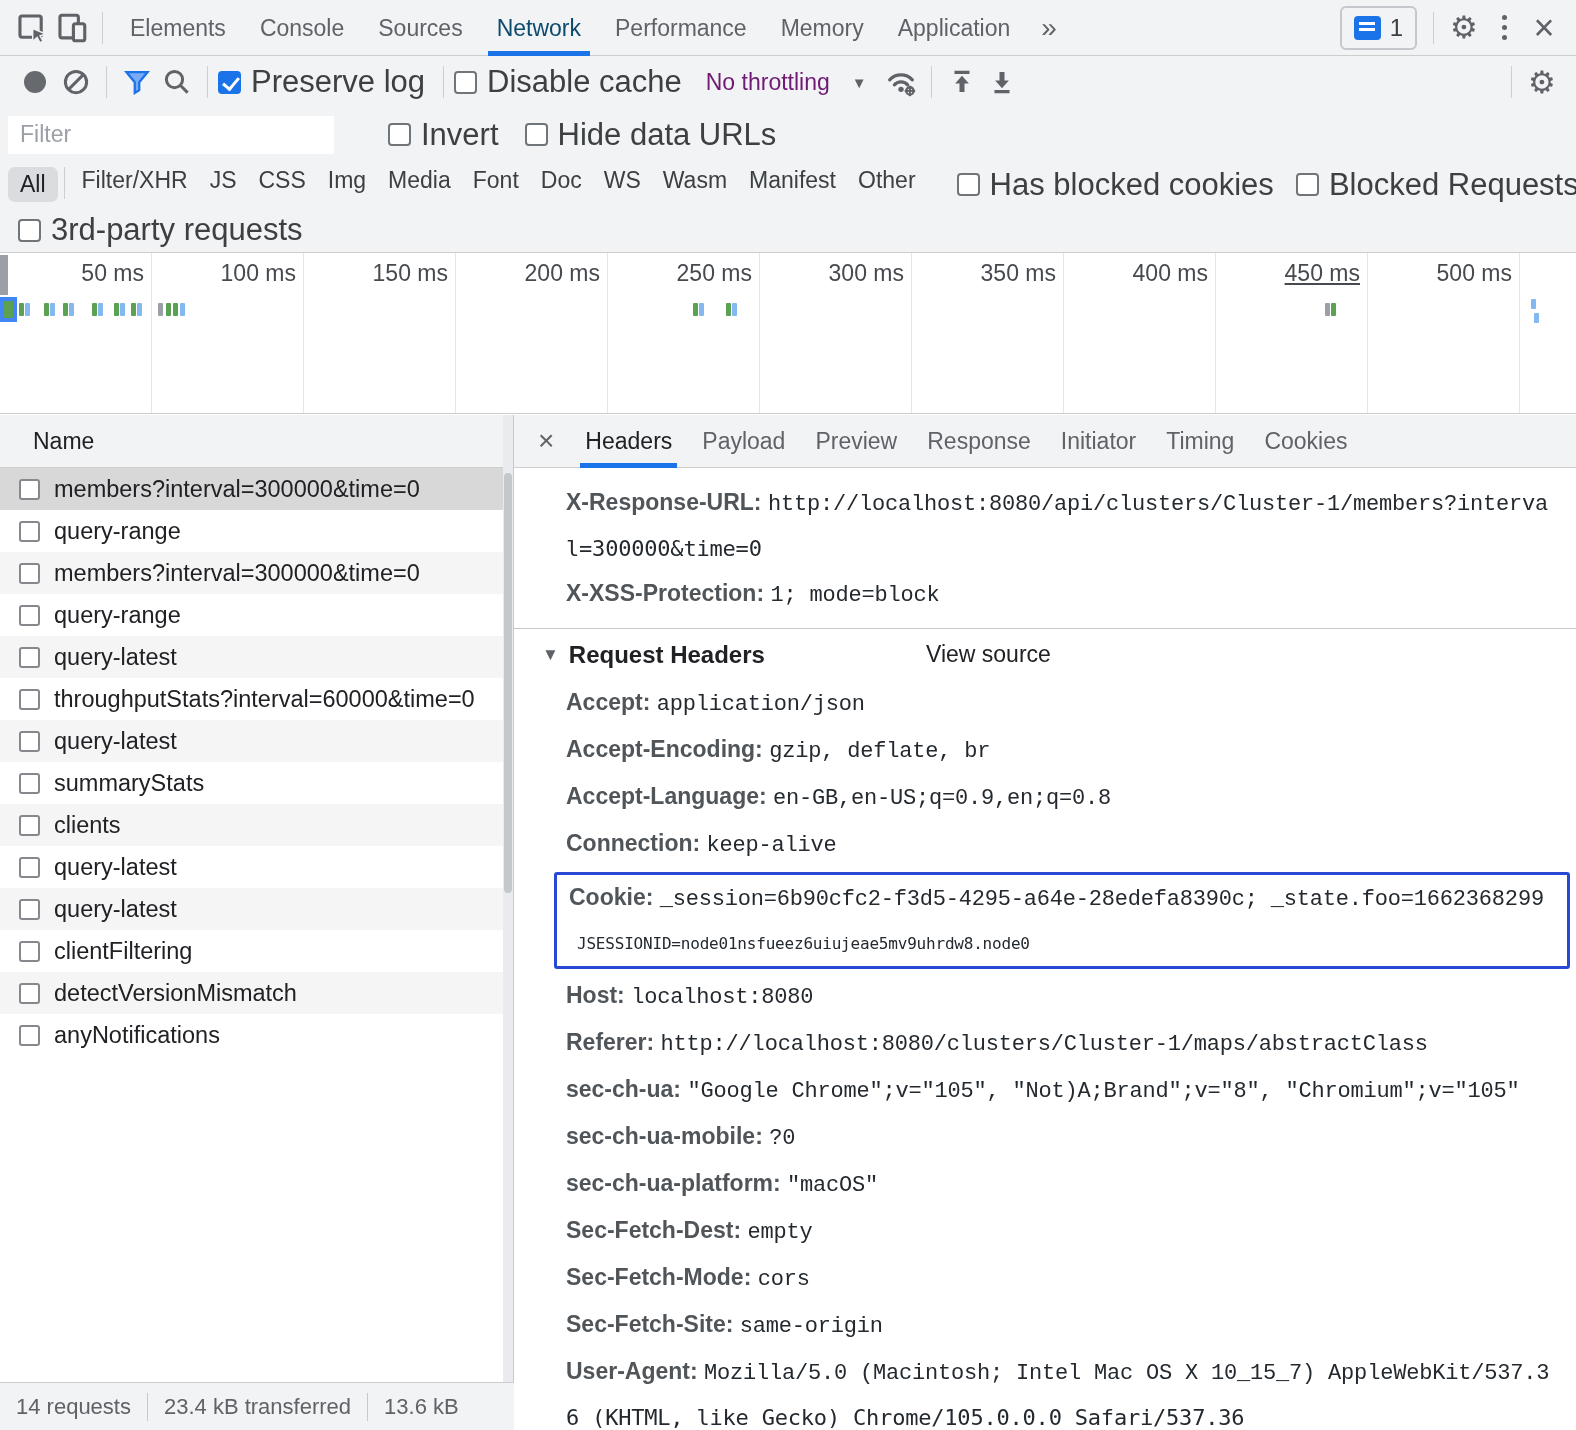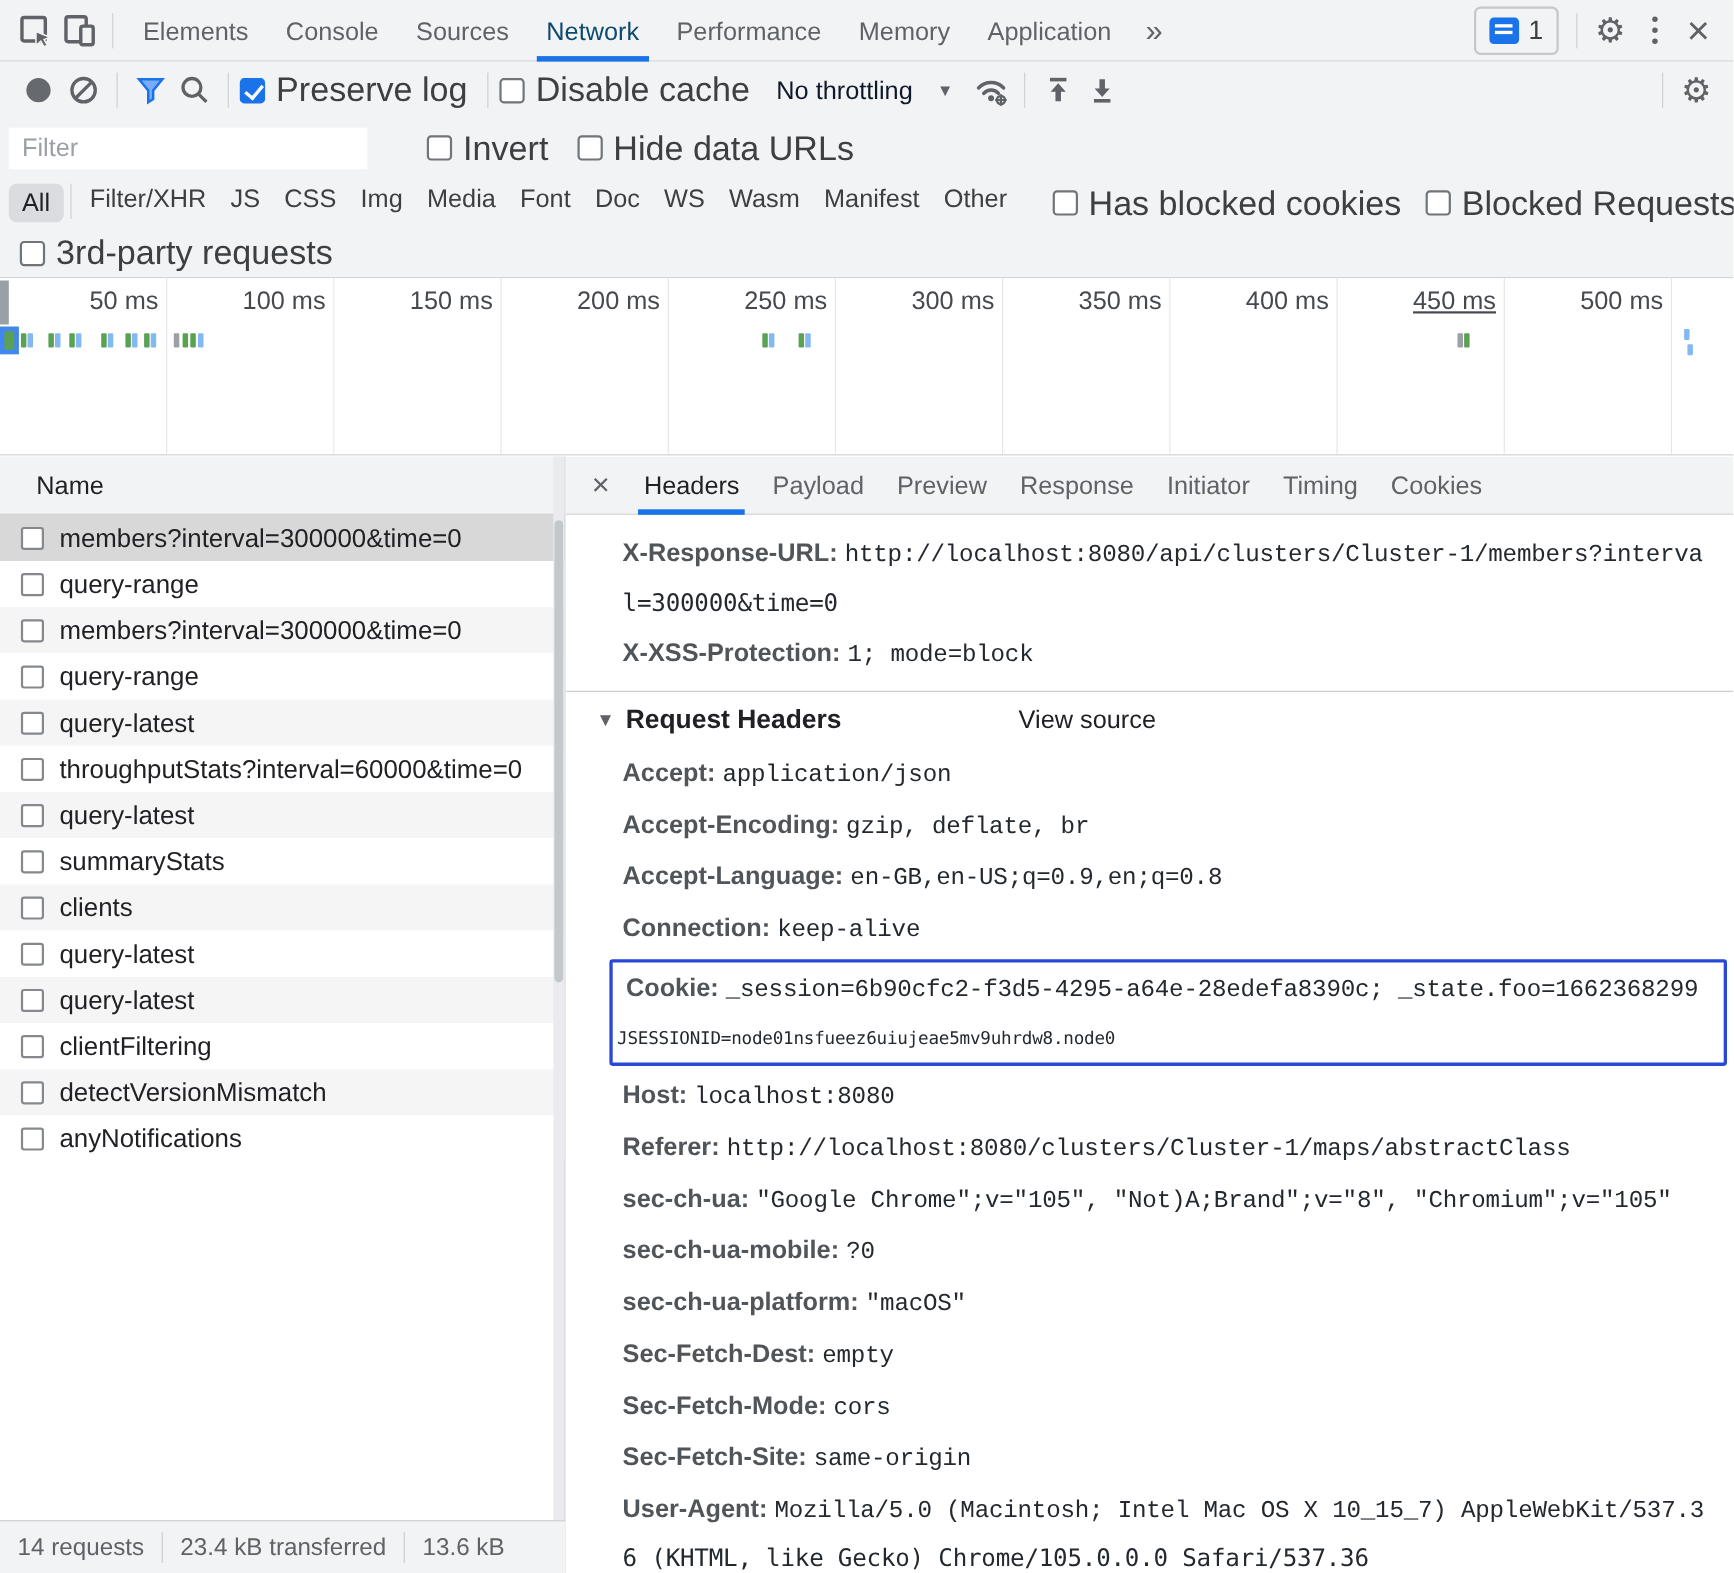--- a/index.html
+++ b/index.html
@@ -23,21 +23,21 @@
   .kebab{display:flex;flex-direction:column;gap:5px}
   .kebab i{width:5px;height:5px;border-radius:50%;background:#5f6368}
   .closex{font-size:36px;color:#5f6368;line-height:1}
   
   #toolbar2{height:52px;padding:0 14px}
   .recdot{width:22px;height:22px;border-radius:50%;background:#666a6e;margin:0 10px;flex:none}
   .cklabel{font-size:31px;color:#3c4043;margin:0 8px 0 10px;white-space:nowrap}
   .cb{position:relative;width:23px;height:23px;border:2.5px solid #70757a;border-radius:4px;background:#fff;flex:none}
   .cb.on{background:#1a73e8;border-color:#1a73e8}
   .cb.on::after{content:"";position:absolute;left:6px;top:1px;width:7px;height:13px;border:solid #fff;border-width:0 3px 3px 0;transform:rotate(40deg)}
-  .throttle{font-size:23px;color:#0f172a;margin-left:16px;white-space:nowrap}
+  .throttle{font-size:23px;color:#701a75;margin-left:16px;white-space:nowrap}
   .caret{font-size:15px;color:#5f6368;margin:0 14px 0 22px}
   
   #filterrow{height:53px;padding:0 8px}
   #filter-input{width:326px;height:38px;border:none;outline:none;background:#fff;font-size:23px;font-family:"Liberation Sans",sans-serif;color:#202124;padding:0 12px;margin-right:26px}
   #filter-input::placeholder{color:#9aa0a6}
   #typerow{height:47px;padding:0 8px;font-size:23px;color:#3c4043}
   .tf{padding:0 11px;flex:none;cursor:default}
   .tf.pill{background:#dadce0;border-radius:7px;height:35px;line-height:35px;color:#202124;padding:0 12px}
   #thirdrow{height:45px;padding:0 18px;border-bottom:1px solid #cdcdcd}
   
@@ -65,21 +65,21 @@
   .dtab{padding:0 15px;height:53px;line-height:53px;font-size:23px;color:#5f6368;position:relative;flex:none}
   .dtab.active{color:#202124}
   .dtab.active::after{content:"";position:absolute;left:10px;right:10px;bottom:0;height:5px;background:#1a73e8}
   #dcontent{flex:1;overflow:hidden;padding-top:12px;background:#fff}
   .hrow{padding-left:52px;font-size:22px;line-height:44px;white-space:pre;overflow:hidden}
   .hname{font-family:"Liberation Sans",sans-serif;font-weight:bold;font-size:23px;color:#50555a}
   .hval{font-family:Liberation Mono, monospace;color:#23292e;letter-spacing:-0.2px}
   .hval2{font-family:"DejaVu Sans Mono",monospace;color:#23292e;letter-spacing:-0.2px;line-height:44px;white-space:pre}
   .hl{border:3px solid #2849d4;border-radius:3px;margin:4px 0 4px 40px;width:1016px;overflow:hidden}
   .hl .hrow{padding-left:12px}
-  .hl .hval2{padding-left:4px}
+  .hl .hval2{padding-left:20px}
   #sectionrow{position:relative;display:flex;align-items:center;height:52px;border-top:1px solid #c9c9c9;margin-top:10px;padding-left:28px}
   #sectionrow .arr{font-size:17px;color:#5f6368;margin-right:10px}
   #sectionrow .ttl{font-size:24px;font-weight:bold;color:#202124}
   #viewsource{position:absolute;left:412px;font-size:23px;color:#202124}
   
   #statusbar{position:absolute;left:0;bottom:0;width:514px;height:48px;background:#f1f3f4;border-top:1px solid #cdcdcd;display:flex;align-items:center;font-size:22px;color:#5f6368;overflow:hidden;z-index:5}
   #statusbar .item{padding:0 16px;white-space:nowrap}
   #statusbar .sdiv{width:1px;height:28px;background:#c6c9cc;flex:none}
   svg{display:block}
   .spacer{flex:1}

